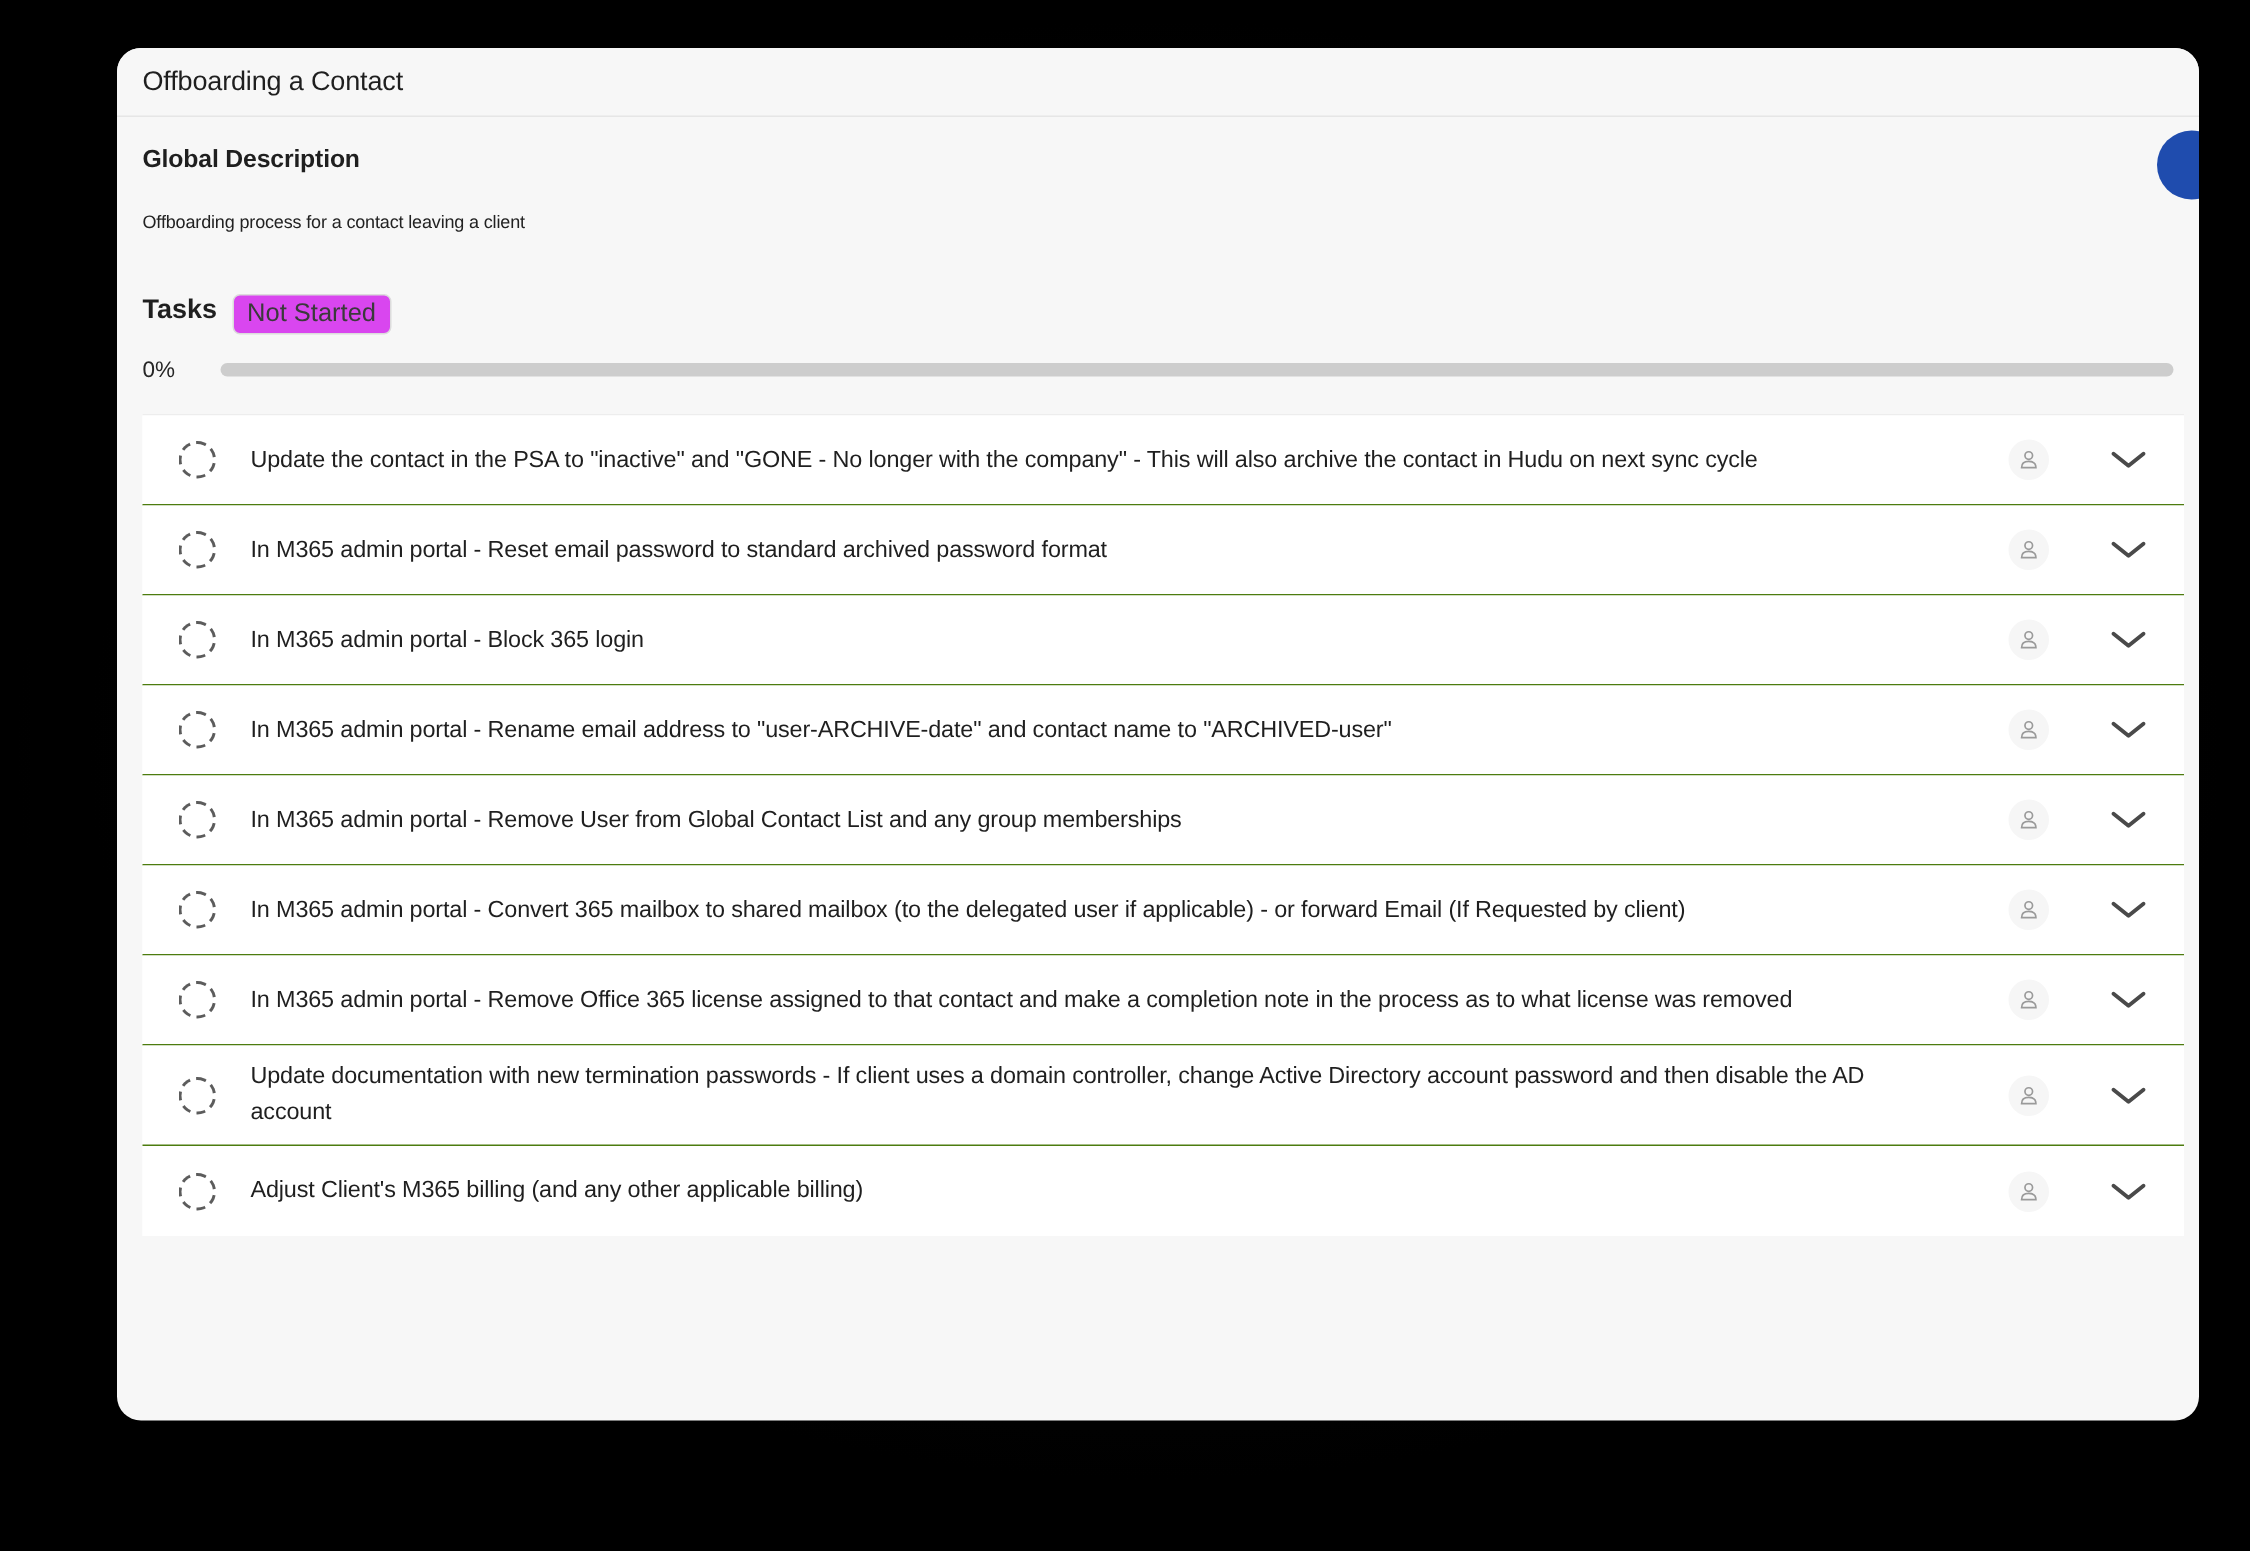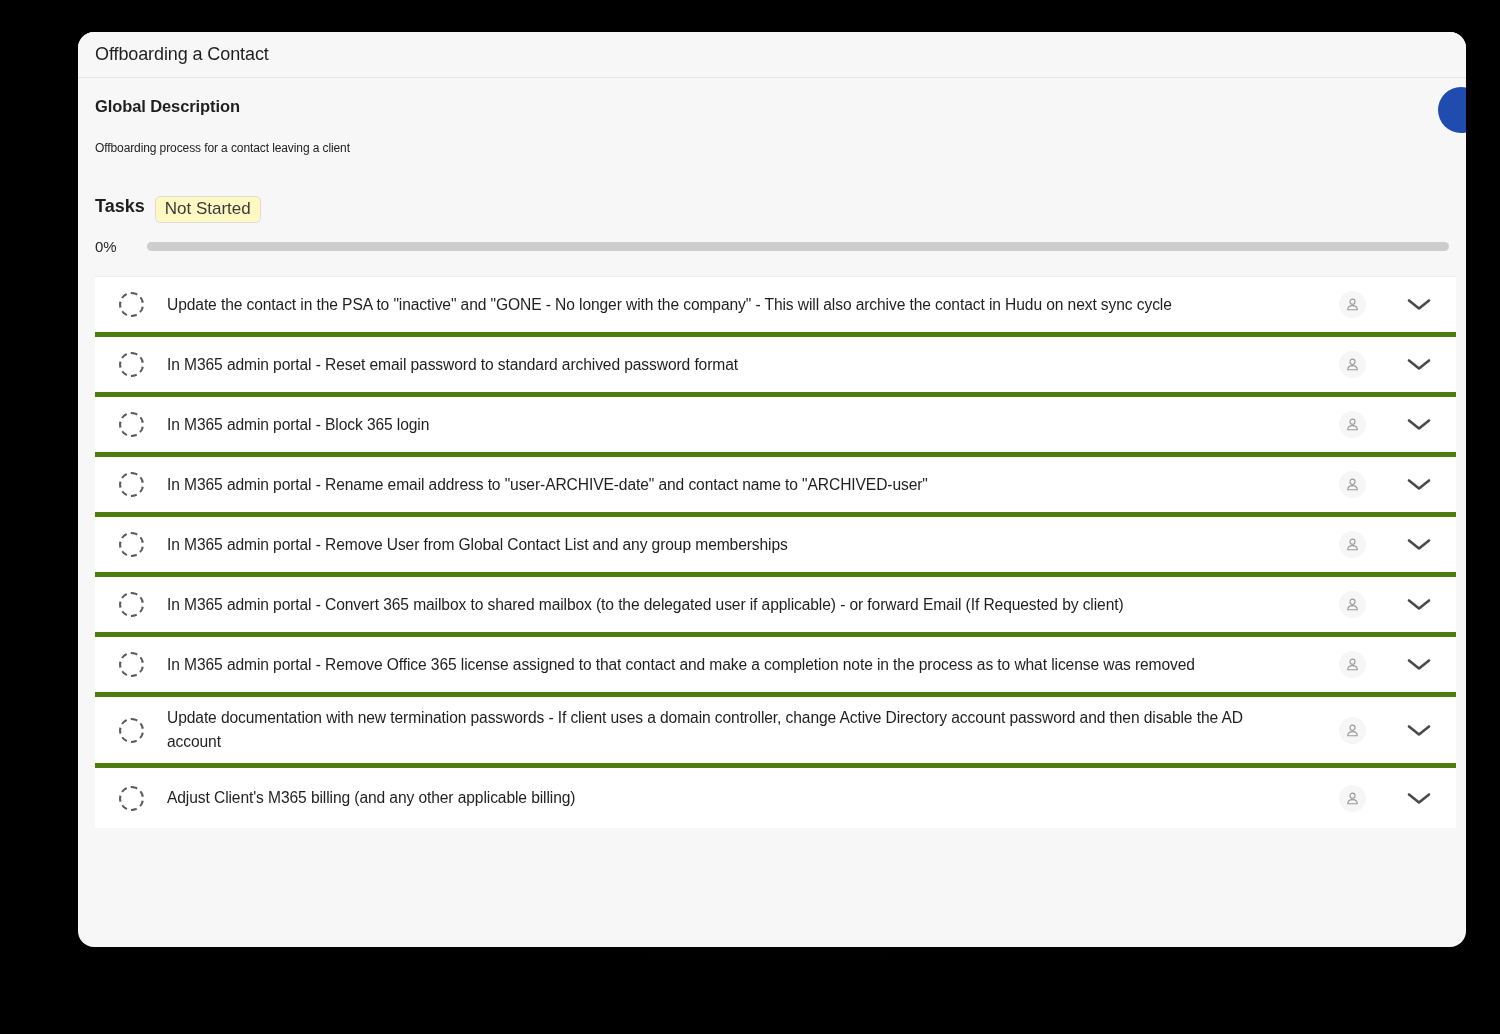--- a/index.html
+++ b/index.html
@@ -91,21 +91,21 @@
   .tasks-label {
     font-size: 18px;
     font-weight: bold;
     color: #1f1f1f;
   }
   .status-badge {
     display: inline-block;
     padding: 3px 9px 4px 9px;
     border: 1px solid #dcdcdc;
     border-radius: 5px;
-    background: #fef9c3;
+    background: #d946ef;
     font-size: 17px;
     color: #3a3a3a;
     line-height: 1.08;
   }
 
   .progress-row {
     margin-top: 15px;
     display: flex;
     align-items: center;
     gap: 18px;
@@ -135,21 +135,21 @@
   .task-list {
     margin: 21px 10px 0 17px;
     background: #ffffff;
     border-top: 1px solid #ededed;
   }
   .task-row {
     display: flex;
     align-items: center;
     min-height: 60px;
     padding: 9px 0 9px 0;
-    border-bottom: 5px solid #4d7c0f;
+    border-bottom: 1px solid #4d7c0f;
     background: #ffffff;
   }
   .task-row:last-child { border-bottom: none; justify-content: flex-end; }
 
   .task-check {
     width: 72px;
     flex: 0 0 72px;
     display: flex;
     align-items: center;
     justify-content: center;

